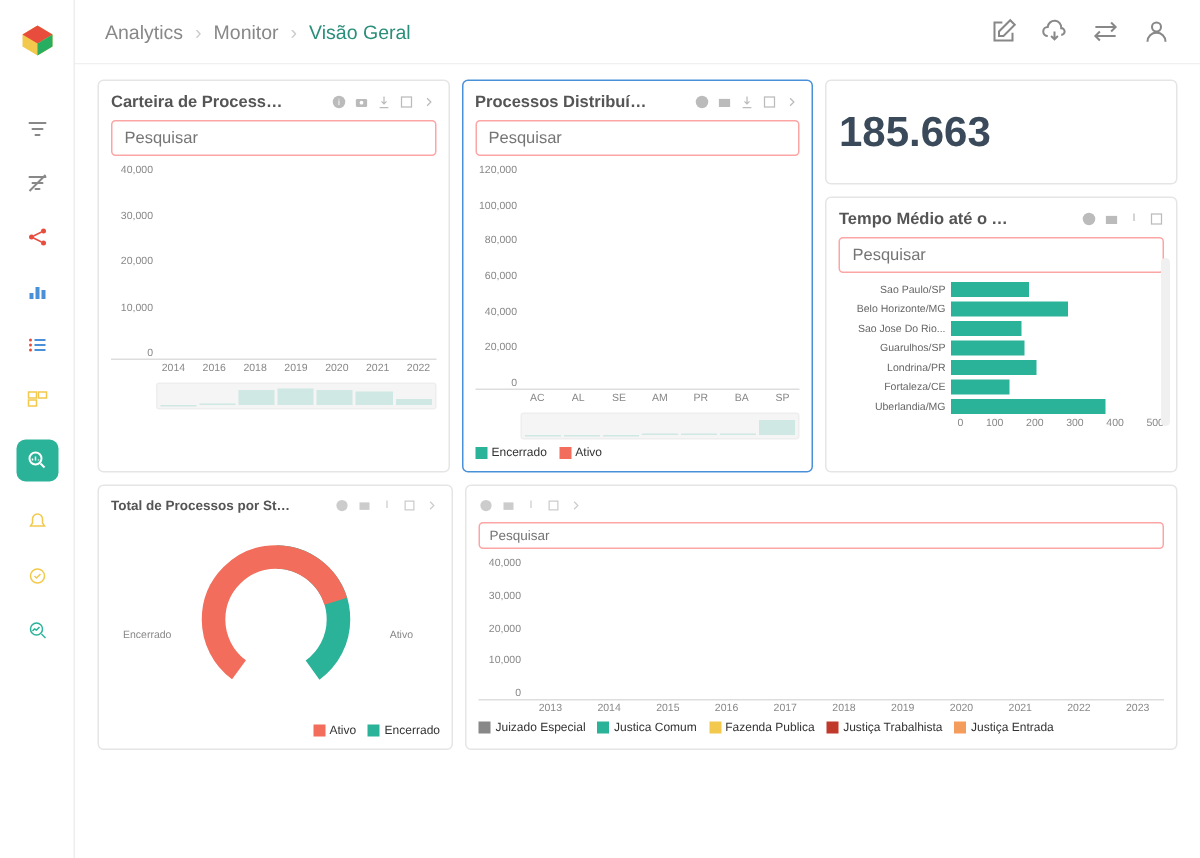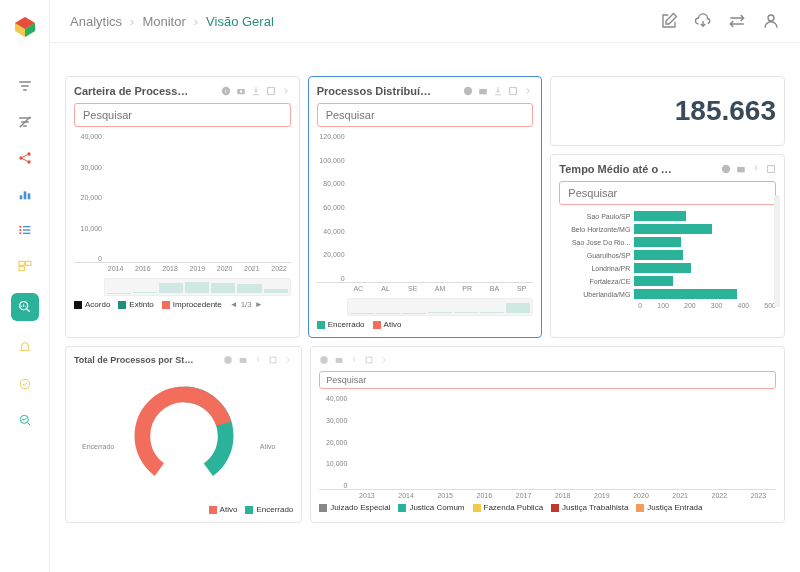--- a/index.html
+++ b/index.html
@@ -2,21 +2,21 @@
 <html><head>
 <meta charset="utf-8">
 <style>
 * { box-sizing: border-box; margin: 0; padding: 0; }
 body { font-family: -apple-system, BlinkMacSystemFont, "Segoe UI", sans-serif; background: #fff; color: #333; font-size: 12px; }
 .app { display: flex; height: 572px; width: 800px; }
 .sidebar { width: 50px; background: #fff; border-right: 1px solid #eee; display: flex; flex-direction: column; align-items: center; padding-top: 15px; gap: 18px; }
 .logo { width: 24px; height: 24px; margin-bottom: 20px; }
 .side-icon { width: 18px; height: 18px; cursor: pointer; display: flex; align-items: center; justify-content: center; }
 .side-icon.active { background: #2bb39a; border-radius: 6px; width: 28px; height: 28px; }
-.main { flex: 1; display: flex; flex-direction: column; overflow: hidden; gap: 23px; }
+.main { flex: 1; display: flex; flex-direction: column; overflow: hidden; }
 .topbar { display: flex; align-items: center; justify-content: space-between; padding: 12px 20px; border-bottom: 1px solid #f0f0f0; }
 .breadcrumb { display: flex; align-items: center; gap: 8px; font-size: 13px; color: #888; }
 .breadcrumb .sep { color: #ccc; }
 .breadcrumb .current { color: #2a8f7a; font-weight: 500; }
 .top-actions { display: flex; gap: 16px; }
 .top-icon { width: 18px; height: 18px; stroke: #888; cursor: pointer; }
 .content { flex: 1; padding: 10px 15px; overflow: auto; background: #fff; }
 .grid { display: grid; grid-template-columns: repeat(3, 1fr); gap: 8px; }
 .card { border: 1px solid #e5e5e5; border-radius: 4px; background: #fff; padding: 8px; position: relative; }
 .card.highlight { border: 1.5px solid #4a90d9; }
@@ -31,21 +31,21 @@
 .bar { width: 100%; }
 .x-labels { display: flex; padding-left: 30px; gap: 4px; margin-top: 2px; }
 .x-labels span { flex: 1; text-align: center; font-size: 7px; color: #888; }
 .y-ticks { position: absolute; left: 0; top: 0; bottom: 0; width: 28px; display: flex; flex-direction: column; justify-content: space-between; font-size: 7px; color: #888; text-align: right; }
 .minimap { height: 18px; background: #f5f5f5; border: 1px solid #eee; margin-top: 6px; margin-left: 30px; border-radius: 2px; display: flex; align-items: flex-end; padding: 2px; gap: 2px; }
 .minimap div { flex: 1; background: #d0e8e4; }
 .legend { display: flex; flex-wrap: wrap; gap: 8px; font-size: 8px; margin-top: 4px; align-items: center; }
 .legend-item { display: flex; align-items: center; gap: 3px; }
 .legend-sw { width: 8px; height: 8px; }
 .pager { display: flex; align-items: center; gap: 3px; font-size: 8px; color: #888; }
-.big-number { font-size: 28px; font-weight: 700; color: #3a4a5a; text-align: right; padding: 10px 0; }
+.big-number { font-size: 28px; font-weight: 700; color: #3a4a5a; text-align: left; padding: 10px 0; }
 .hbar-row { display: flex; align-items: center; font-size: 7px; margin-bottom: 3px; }
 .hbar-label { width: 75px; text-align: right; padding-right: 4px; color: #666; overflow: hidden; text-overflow: ellipsis; white-space: nowrap; }
 .hbar-track { flex: 1; height: 10px; position: relative; }
 .hbar-fill { height: 100%; background: #2bb39a; }
 .hbar-x { display: flex; margin-left: 79px; font-size: 7px; color: #888; justify-content: space-between; margin-top: 3px; }
 .card.small .card-title { font-size: 9px; }
 .row2 { display: grid; grid-template-columns: 1fr 2fr; gap: 8px; margin-top: 8px; }
 .donut-wrap { display: flex; align-items: center; justify-content: center; padding: 10px 0; position: relative; }
 .donut { width: 110px; height: 110px; }
 .donut-labels { position: absolute; font-size: 7px; color: #888; }
@@ -251,39 +251,20 @@
               </div>
               <div class="minimap">
                 <div style="height:3.75%"></div>
                 <div style="height:8.75%"></div>
                 <div style="height:87.5%"></div>
                 <div style="height:95%"></div>
                 <div style="height:86.25%"></div>
                 <div style="height:73.75%"></div>
                 <div style="height:31.25%"></div>
               </div>
-              <div class="legend">
-                <div class="legend-item">
-                  <div class="legend-sw" style="background:#111"></div>
-                  <span>Acordo</span>
-                </div>
-                <div class="legend-item">
-                  <div class="legend-sw" style="background:#1f8f7a"></div>
-                  <span>Extinto</span>
-                </div>
-                <div class="legend-item">
-                  <div class="legend-sw" style="background:#f26d5b"></div>
-                  <span>Improcedente</span>
-                </div>
-                <div class="pager">
-                  <span>◄</span>
-                  <span>1/3</span>
-                  <span>►</span>
-                </div>
-              </div>
             </div>
         </div>
 
         <div class="card highlight">
           <div class="card-head">
             <span class="card-title">Processos Distribuídos por...</span>
             <div class="card-icons">
               <svg viewBox="0 0 24 24">
                   <circle cx="12" cy="12" r="10" fill="#bbb"></circle>
                 </svg>

